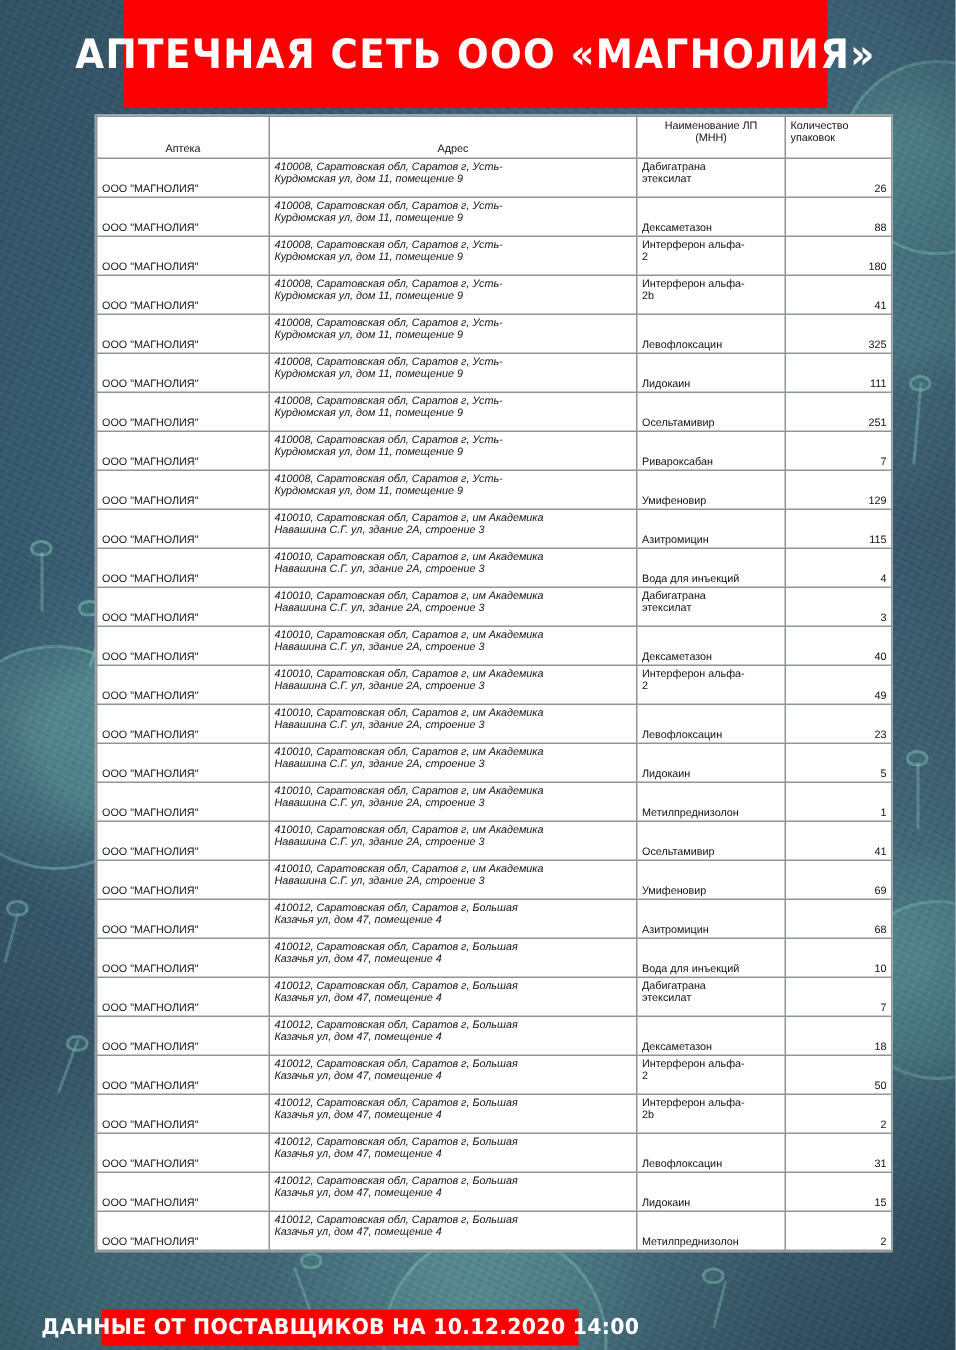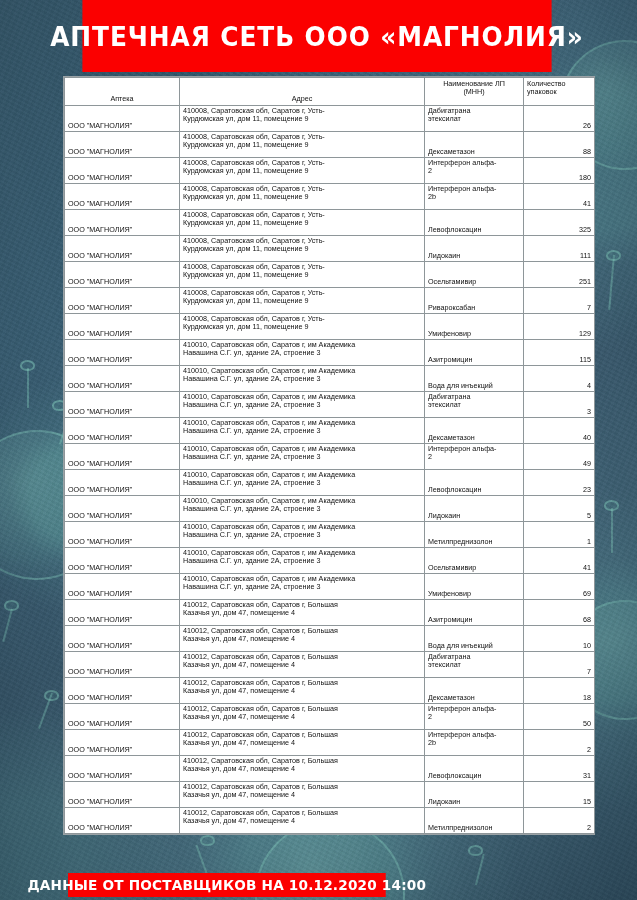--- a/index.html
+++ b/index.html
@@ -122,21 +122,21 @@
     text-align: center;
     vertical-align: top;
     padding-top: 2px;
     font-size: 7.2px;
   }
   thead th.c-apt { vertical-align: bottom; padding-bottom: 2px; }
   thead th.c-adr { vertical-align: bottom; padding-bottom: 2px; }
   thead th.c-qty { text-align: left; }
   tbody td { height: 26px; }
   td.c-apt  { white-space: nowrap; padding-bottom: 1px; }
-  td.c-adr  { vertical-align: top; padding-top: 1px; }
+  td.c-adr  { vertical-align: top; padding-top: 1px; font-style: italic; }
   td.c-name { vertical-align: top; padding-top: 1px; }
   td.c-qty  { text-align: right; padding-bottom: 1px; }
 
   col.w-apt  { width: 115px; }
   col.w-adr  { width: 245px; }
   col.w-name { width: 99px; }
   col.w-qty  { width: 71px; }
 
   .addr-l1, .addr-l2 { display: block; }
   .nm { display: block; }

